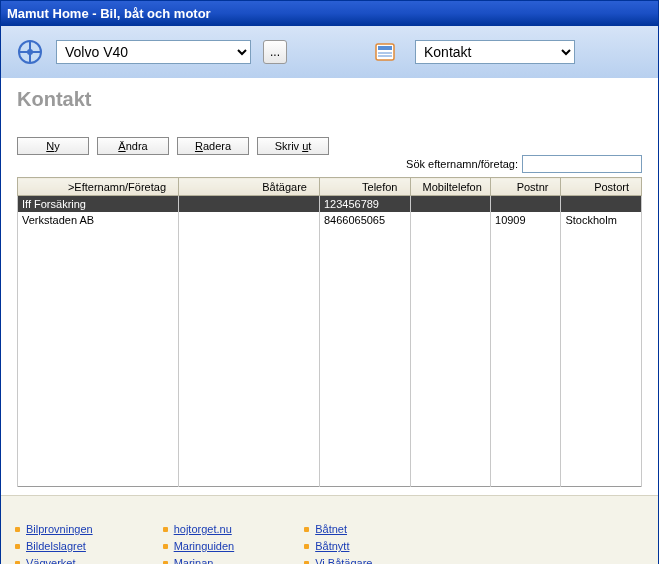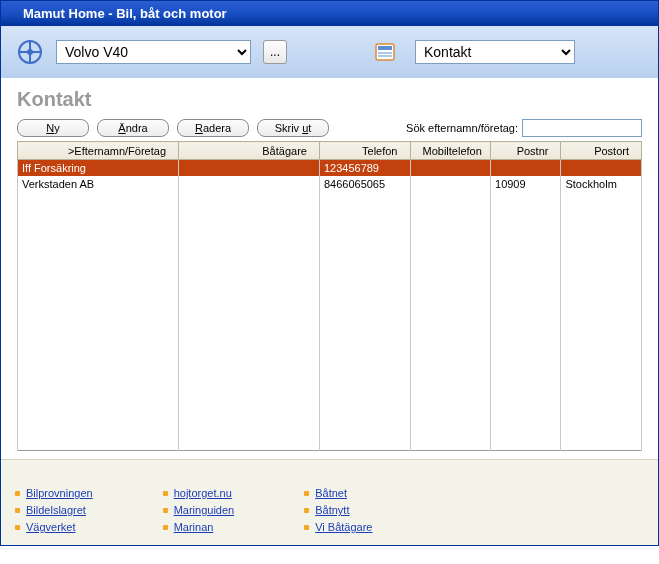--- a/index.html
+++ b/index.html
@@ -8,21 +8,21 @@
   font-size: 11px;
   background: #fff;
   width: 659px;
 }
 .window { border: 1px solid #003399; }
 .titlebar {
   background: linear-gradient(to bottom, #2a5fd4 0%, #1a4fc4 50%, #003399 100%);
   color: #fff;
   font-weight: bold;
   font-size: 13px;
-  padding: 5px 22px;
+  padding: 5px 6px;
 }
 .toolbar {
   background: linear-gradient(to bottom, #d6e4f7 0%, #b8d0ef 100%);
   padding: 12px 15px;
   display: flex;
   align-items: center;
   gap: 12px;
 }
 .icon-circle {
   width: 28px; height: 28px;
@@ -54,29 +54,29 @@
   margin-bottom: 8px;
 }
 .button-row {
   display: flex;
   align-items: center;
   margin-bottom: 4px;
 }
 .btn {
   background: linear-gradient(#fdfdfd,#ececec);
   border: 1px solid #8a8a8a;
-  border-radius: 8px;
+  border-radius: 0;
   padding: 2px 0;
   width: 72px;
   font-size: 11px;
   margin-right: 8px;
   cursor: pointer;
 }
 .btn u { text-decoration: underline; }
-.search-wrap { margin-left: auto; display: flex; align-items: center; gap: 4px; }
+.search-wrap { margin-left: auto; display: flex; align-items: center; gap: 4px; margin-top: 36px; }
 .search-input {
   width: 120px; height: 18px;
   border: 1px solid #7b9ebd;
   font-size: 11px;
   padding: 1px 3px;
 }
 .grid {
   border: 1px solid #9a9a9a;
   border-collapse: collapse;
   width: 100%;
@@ -94,21 +94,21 @@
 }
 .grid td {
   border-left: 1px solid #c8c8c8;
   border-right: 1px solid #c8c8c8;
   padding: 2px 4px;
   font-size: 11px;
   height: 16px;
   vertical-align: top;
 }
 .grid tbody tr.selected td {
-  background: #c2410c;
+  background: #404040;
   color: #fff;
 }
 .grid tbody tr.filler td { height: auto; }
 .col0{width:160px}.col1{width:140px}.col2{width:90px}.col3{width:80px}.col4{width:70px}.col5{width:80px}
 .links-section {
   background: #f4f3e9;
   border-top: 1px solid #d6d3c2;
   padding: 8px 14px 12px 14px;
 }
 .links-title {

